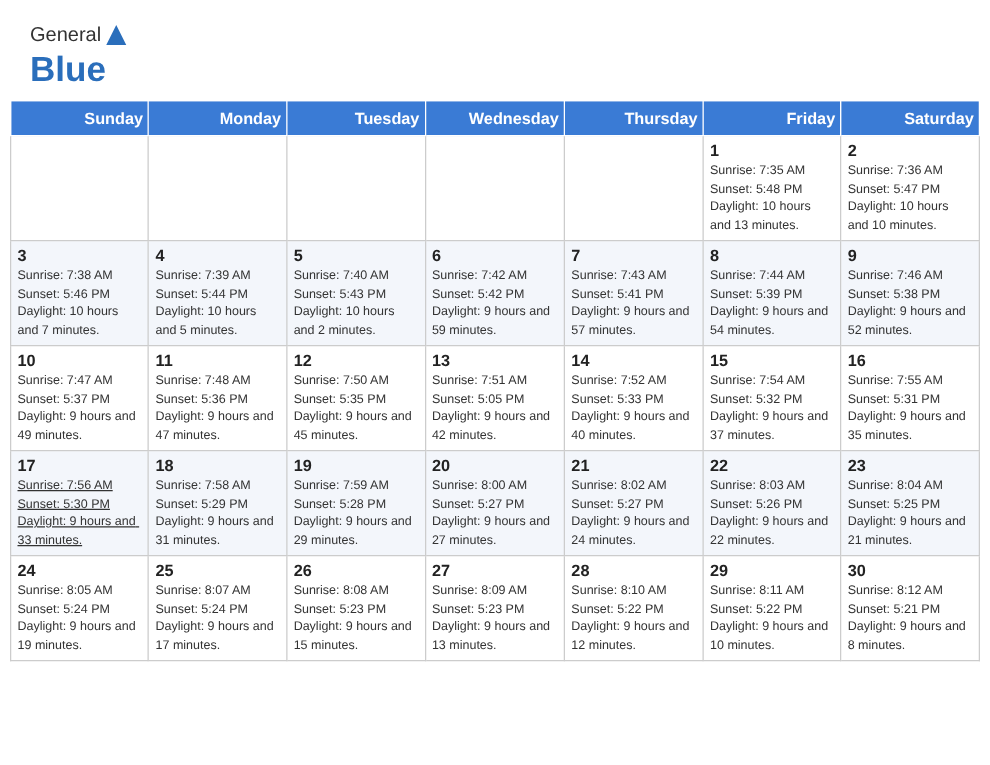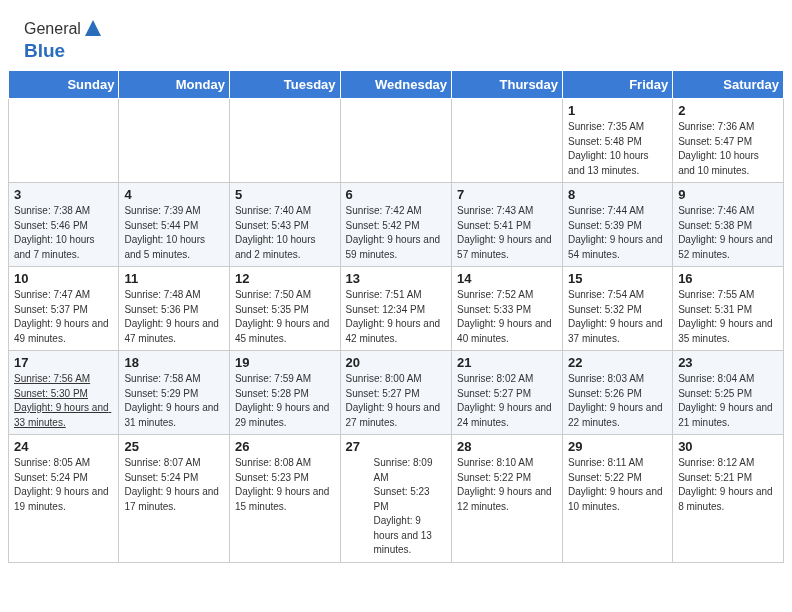--- a/index.html
+++ b/index.html
@@ -89,21 +89,21 @@
 <body>
 
 <div class="header">
   <div class="logo">
     <div class="logo-row">
       <span class="logo-general">General</span>
       <svg width="20" height="20" viewBox="0 0 20 20" style="margin-left:2px;margin-bottom:2px;">
         <polygon points="10,2 18,18 2,18" fill="#2a6ebb"></polygon>
       </svg>
     </div>
-    <span class="logo-blue" style="font-size:19px;font-weight:bold;color:#2a6ebb;text-align:right;">Blue</span>
+    <span class="logo-blue" style="font-size:28px;font-weight:bold;color:#2a6ebb;text-align:right;">Blue</span>
   </div>
   <div class="title-block">
     <div class="month-title"></div>
     <div class="location"></div>
   </div>
 </div>
 
 <div class="calendar-wrapper">
   <table class="calendar">
     <thead>
@@ -196,21 +196,21 @@
           </td>
           <td>
             <span class="day-num">12</span>
             <div class="day-info" style="white-space: pre-wrap;">Sunrise: 7:50 AM
 Sunset: 5:35 PM
 Daylight: 9 hours and 45 minutes.</div>
           </td>
           <td>
             <span class="day-num">13</span>
             <div class="day-info" style="white-space: pre-wrap;">Sunrise: 7:51 AM
-Sunset: 12:34 PM
+Sunset: 5:05 PM
 Daylight: 9 hours and 42 minutes.</div>
           </td>
           <td>
             <span class="day-num">14</span>
             <div class="day-info" style="white-space: pre-wrap;">Sunrise: 7:52 AM
 Sunset: 5:33 PM
 Daylight: 9 hours and 40 minutes.</div>
           </td>
           <td>
             <span class="day-num">15</span>
@@ -283,21 +283,21 @@
 Daylight: 9 hours and 17 minutes.</div>
           </td>
           <td>
             <span class="day-num">26</span>
             <div class="day-info" style="white-space: pre-wrap;">Sunrise: 8:08 AM
 Sunset: 5:23 PM
 Daylight: 9 hours and 15 minutes.</div>
           </td>
           <td>
             <span class="day-num">27</span>
-            <div class="day-info" style="white-space: pre-wrap; margin-left: 28px;">Sunrise: 8:09 AM
+            <div class="day-info" style="white-space: pre-wrap;">Sunrise: 8:09 AM
 Sunset: 5:23 PM
 Daylight: 9 hours and 13 minutes.</div>
           </td>
           <td>
             <span class="day-num">28</span>
             <div class="day-info" style="white-space: pre-wrap;">Sunrise: 8:10 AM
 Sunset: 5:22 PM
 Daylight: 9 hours and 12 minutes.</div>
           </td>
           <td>

